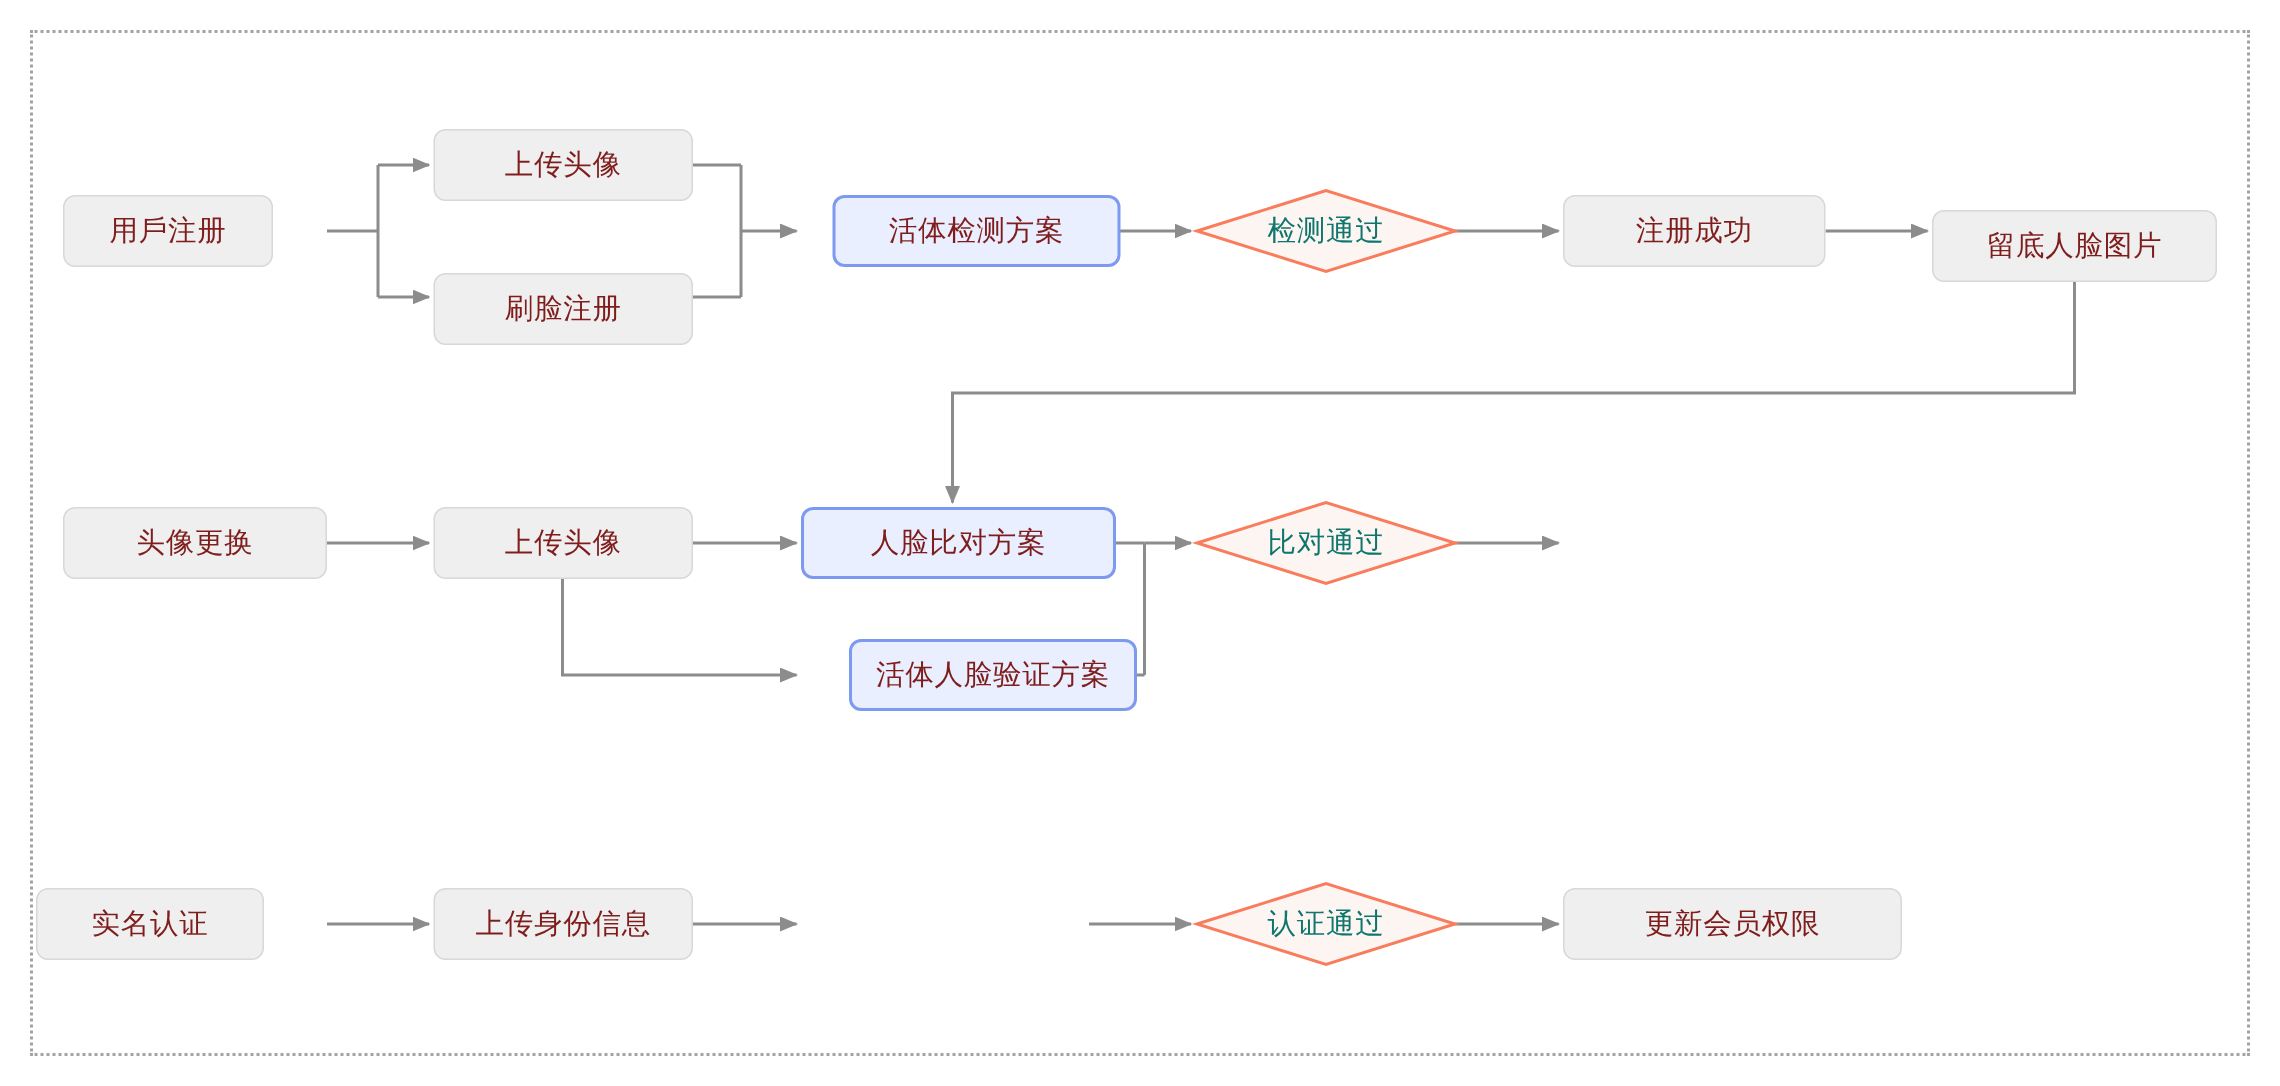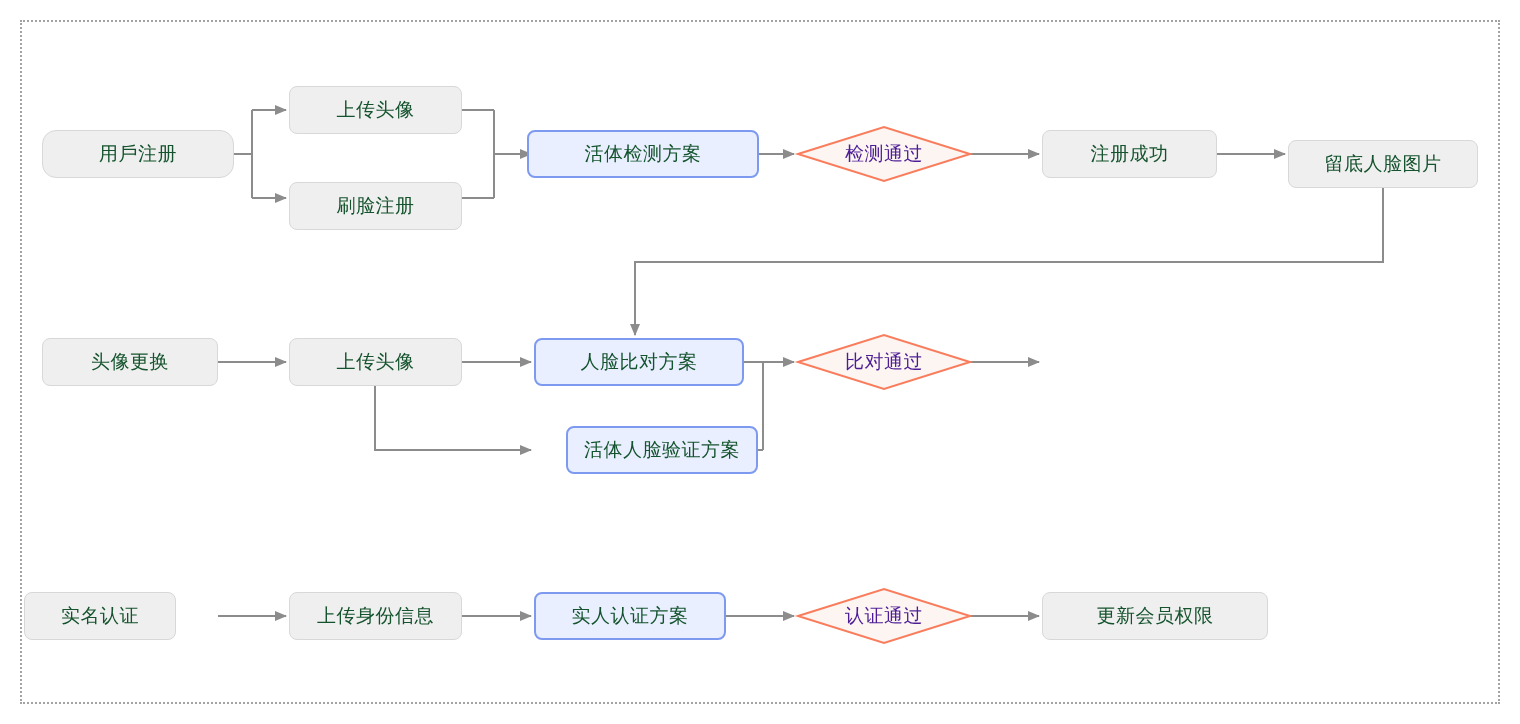--- a/index.html
+++ b/index.html
@@ -19,34 +19,34 @@
   .edge { stroke: #8c8c8c; stroke-width: 2; fill: none; }
   .decision-shape { fill: #fdf5f2; stroke: #f97d5c; stroke-width: 2; }
   .node {
     position: absolute;
     display: flex; align-items: center; justify-content: center;
     height: 48px;
     background: #efefef;
     border: 1px solid #d8d8d8;
     border-radius: 8px;
     font-size: 19px;
-    color: #14532d;
+    color: #7f1d1d;
     letter-spacing: 0.5px;
     white-space: nowrap;
   }
   .node--solution {
     background: #e9efff;
     border: 2px solid #7e9af0;
   }
   .diamond-label {
     position: absolute;
     display: flex; align-items: center; justify-content: center;
     height: 48px; width: 172px;
     font-size: 19px;
-    color: #4c1d95;
+    color: #0f766e;
     letter-spacing: 0.5px;
     white-space: nowrap;
   }
 </style>
 </head>
 <body>
 
 <div class="stage">
 
   <div class="canvas-border"></div>
@@ -78,33 +78,32 @@
     <path class="edge" d="M218 616 H286" marker-end="url(#arrow)"></path>
     <path class="edge" d="M462 616 H531" marker-end="url(#arrow)"></path>
     <path class="edge" d="M726 616 H794" marker-end="url(#arrow)"></path>
     <path class="edge" d="M970 616 H1039" marker-end="url(#arrow)"></path>
 
     <polygon class="decision-shape" points="798,154 884,127 970,154 884,181"></polygon>
     <polygon class="decision-shape" points="798,362 884,335 970,362 884,389"></polygon>
     <polygon class="decision-shape" points="798,616 884,589 970,616 884,643"></polygon>
   </svg>
 
-  <div class="node" style="left:42px; top:130px; width:192px;border-radius:14px;">用戶注册</div>
+  <div class="node" style="left:42px; top:130px; width:140px;">用戶注册</div>
   <div class="node" style="left:289px; top:86px; width:173px;">上传头像</div>
   <div class="node" style="left:289px; top:182px; width:173px;">刷脸注册</div>
-  <div class="node node--solution" style="left:527px; top:130px; width:232px;">活体检测方案</div>
+  <div class="node node--solution" style="left:555px; top:130px; width:192px;">活体检测方案</div>
   <div class="diamond-label" style="left:798px; top:130px;">检测通过</div>
   <div class="node" style="left:1042px; top:130px; width:175px;">注册成功</div>
   <div class="node" style="left:1288px; top:140px; width:190px;">留底人脸图片</div>
 
   <div class="node" style="left:42px; top:338px; width:176px;">头像更换</div>
   <div class="node" style="left:289px; top:338px; width:173px;">上传头像</div>
   <div class="node node--solution" style="left:534px; top:338px; width:210px;">人脸比对方案</div>
   <div class="node node--solution" style="left:534px; top:426px; width:192px;margin-left:32px;">活体人脸验证方案</div>
   <div class="diamond-label" style="left:798px; top:338px;">比对通过</div>
 
   <div class="node" style="left:24px; top:592px; width:152px;font-family:Liberation Serif, serif;">实名认证</div>
   <div class="node" style="left:289px; top:592px; width:173px;">上传身份信息</div>
-  <div class="node node--solution" style="left:534px; top:592px; width:192px;">实人认证方案</div>
   <div class="diamond-label" style="left:798px; top:592px;">认证通过</div>
   <div class="node" style="left:1042px; top:592px; width:226px;">更新会员权限</div>
 
 </div>
 
 </body></html>

